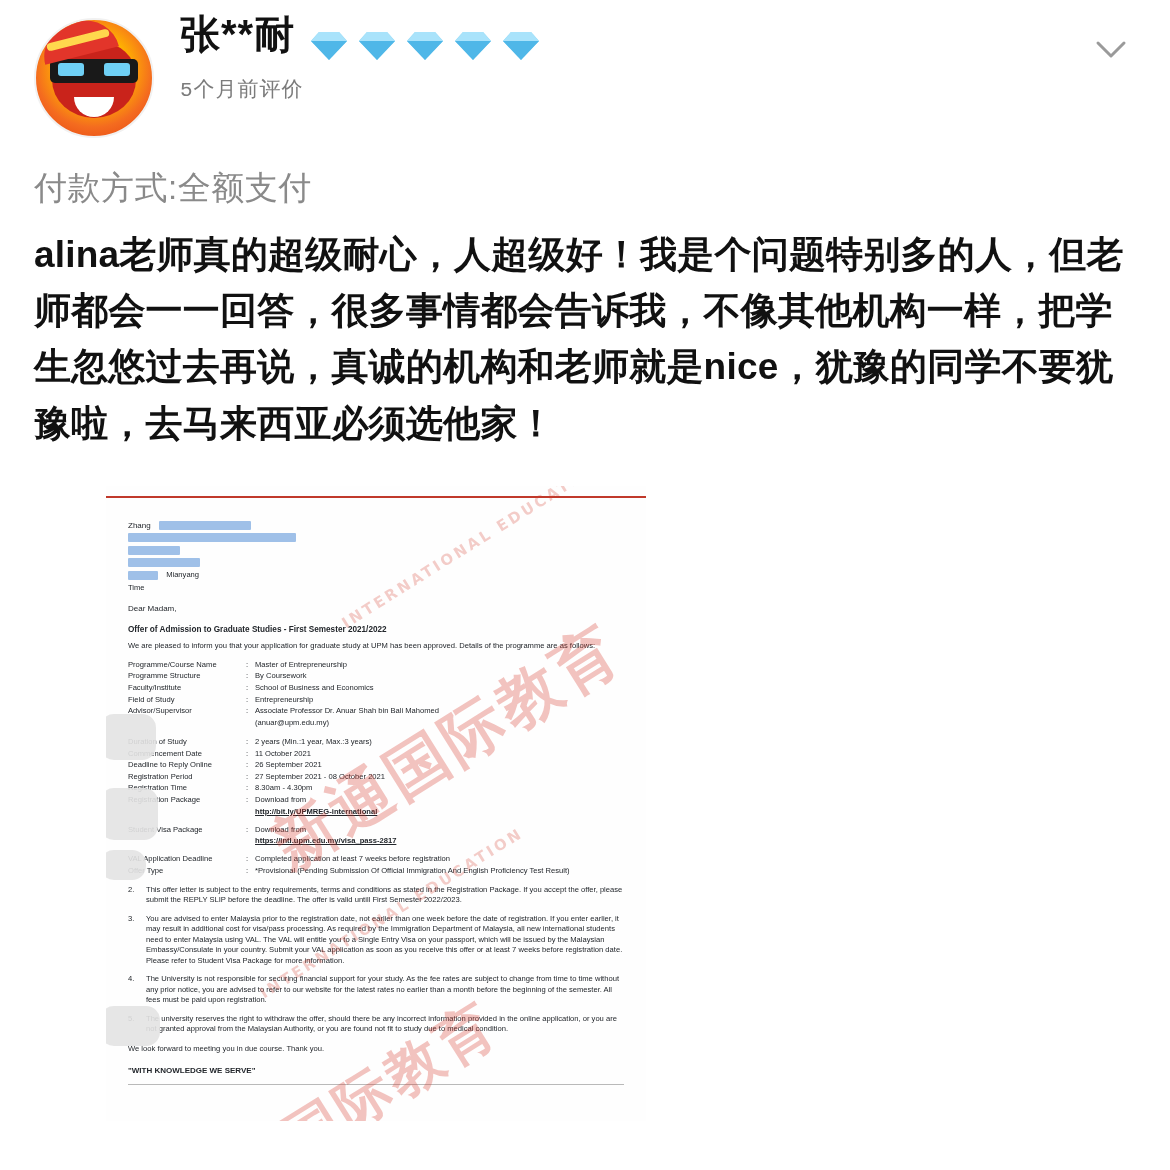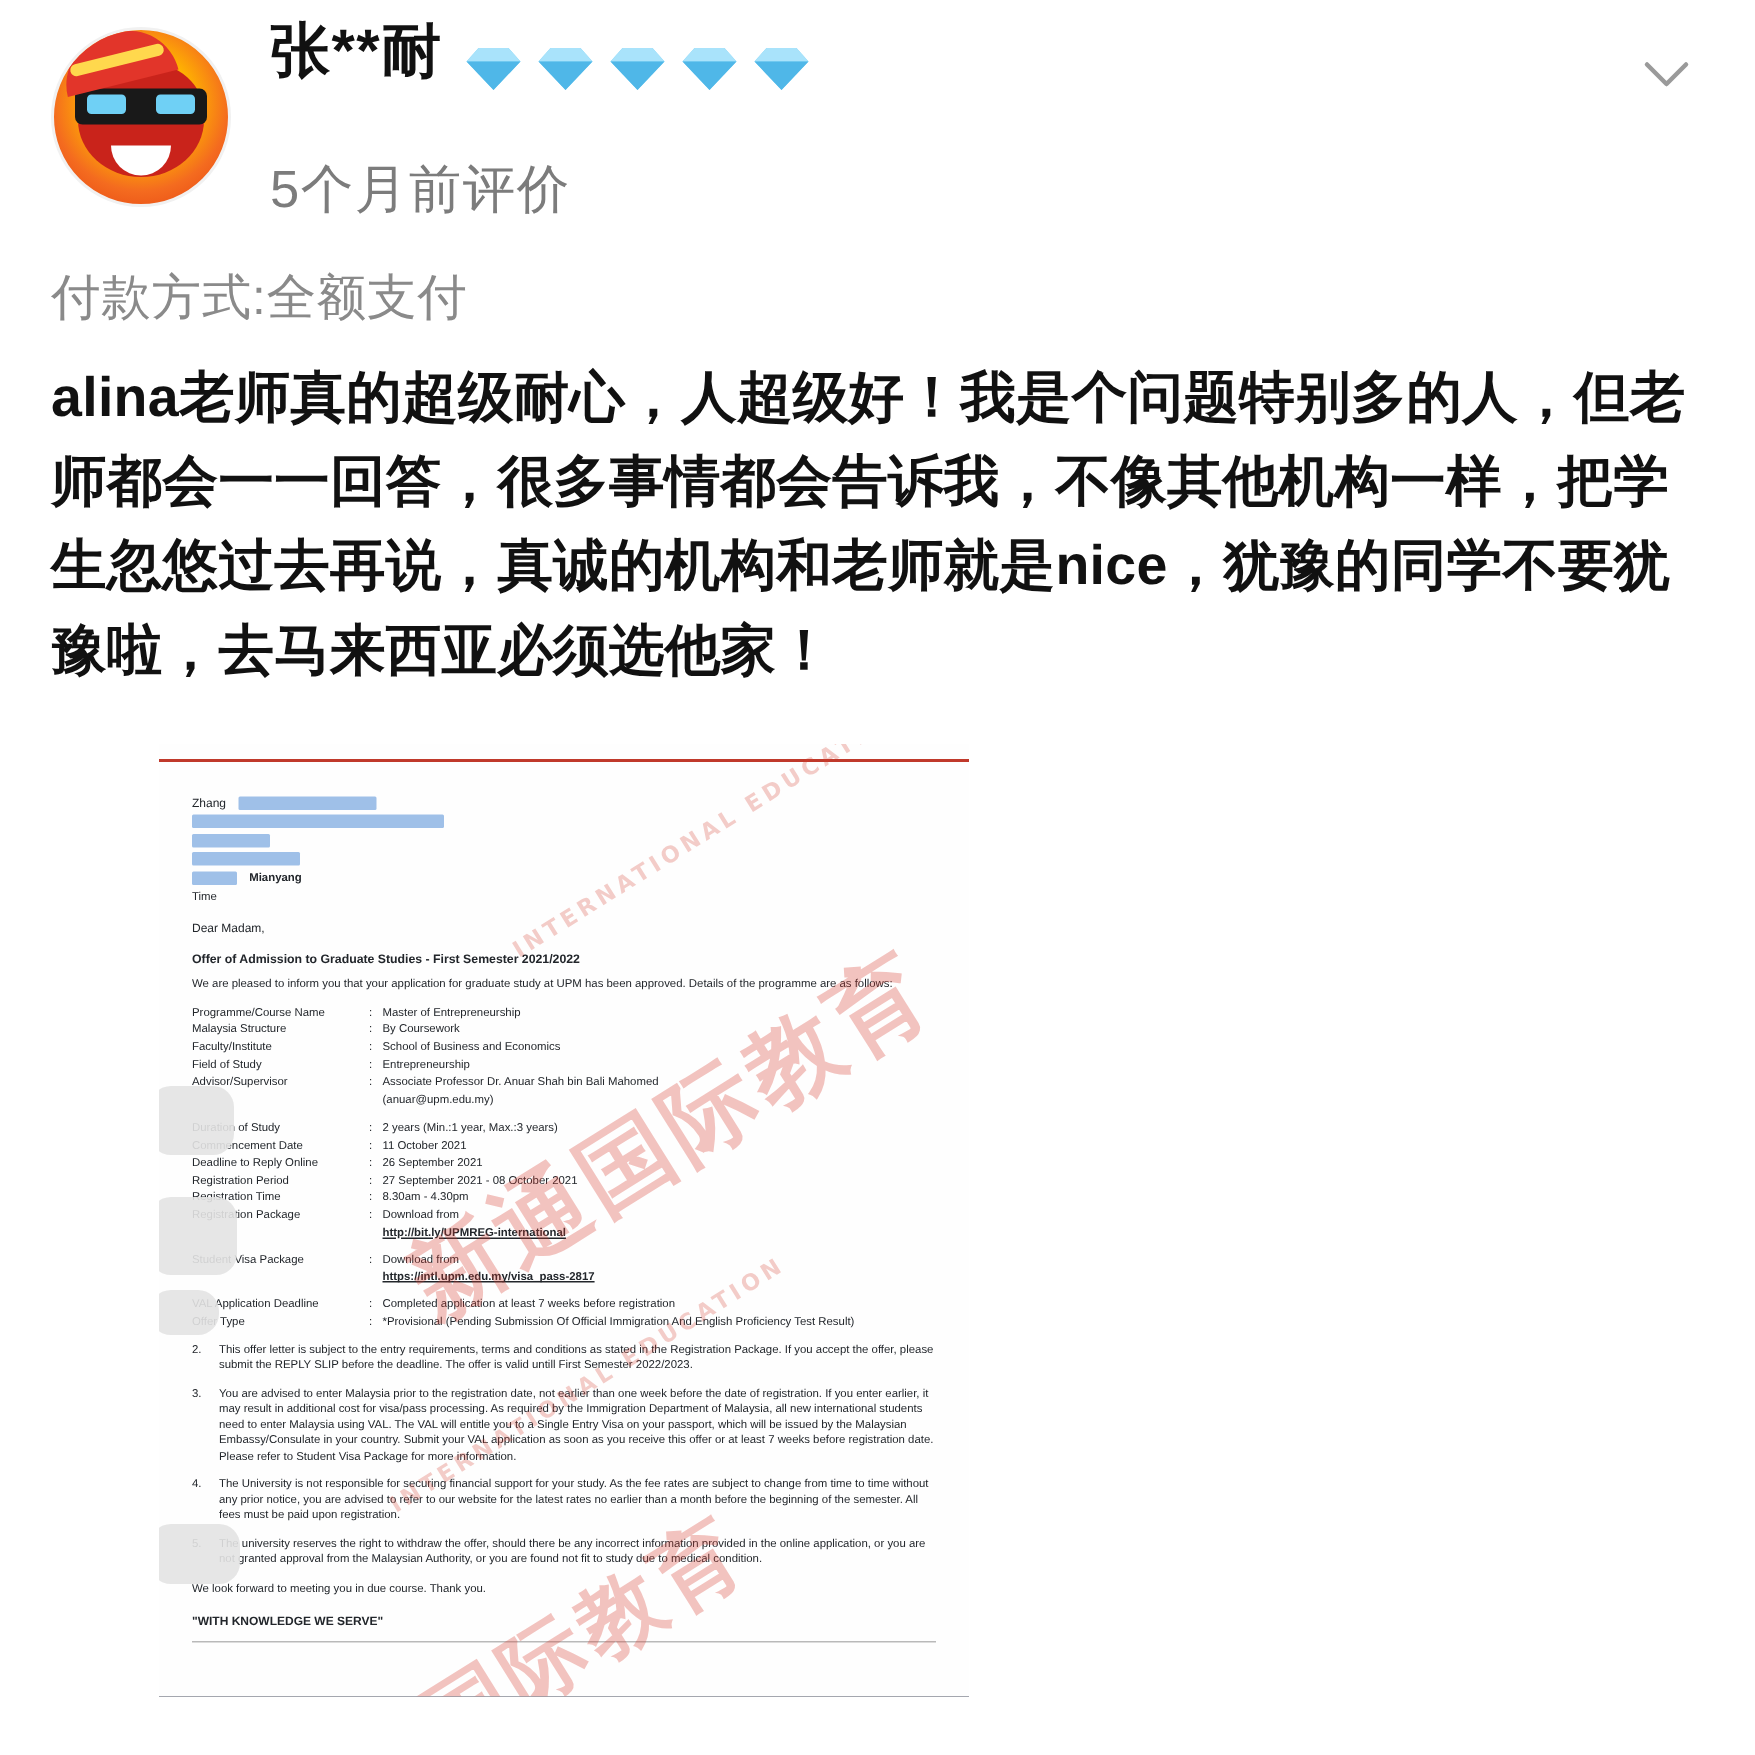--- a/index.html
+++ b/index.html
@@ -122,25 +122,26 @@
     display: flex;
     gap: 8px;
     align-items: center;
   }
   .gem {
     width: 40px;
     height: 32px;
     display: block;
   }
   .review-time {
-    font-size: 35px;
+    font-size: 21px;
     color: #7c7c7c;
-    margin-top: 28px;
+    margin-top: 0;
     line-height: 1.2;
     letter-spacing: 1px;
+    font-family: Liberation Mono, monospace;
   }
   .chevron {
     position: absolute;
     right: 2px;
     top: 26px;
     width: 46px;
     height: 46px;
     cursor: pointer;
   }
   
@@ -306,39 +307,39 @@
 
       <div class="doc-row addr-name">
         <span>Zhang</span>
         <span class="redact" style="width:92px; margin-left:6px;"></span>
       </div>
       <div class="doc-row"><span class="redact" style="width:168px;"></span></div>
       <div class="doc-row"><span class="redact" style="width:52px;"></span></div>
       <div class="doc-row"><span class="redact" style="width:72px;"></span></div>
       <div class="doc-row">
         <span class="redact" style="width:30px;"></span>
-        <span style="margin-left:6px;font-weight:bold;">Mianyang</span>
+        <span style="margin-left:6px;">Mianyang</span>
       </div>
       <div class="doc-row">Time</div>
 
       <div class="salutation">Dear Madam,</div>
 
       <div class="offer-title">Offer of Admission to Graduate Studies - First Semester 2021/2022</div>
 
       <div class="para">We are pleased to inform you that your application for graduate study at UPM has been approved. Details of the programme are as follows:</div>
 
       <table>
         <tbody>
           <tr>
             <td class="lbl">Programme/Course Name</td>
             <td class="col">:</td>
             <td>Master of Entrepreneurship</td>
           </tr>
           <tr>
-            <td class="lbl">Malaysia Structure</td>
+            <td class="lbl">Programme Structure</td>
             <td class="col">:</td>
             <td>By Coursework</td>
           </tr>
           <tr>
             <td class="lbl">Faculty/Institute</td>
             <td class="col">:</td>
             <td>School of Business and Economics</td>
           </tr>
           <tr>
             <td class="lbl">Field of Study</td>

